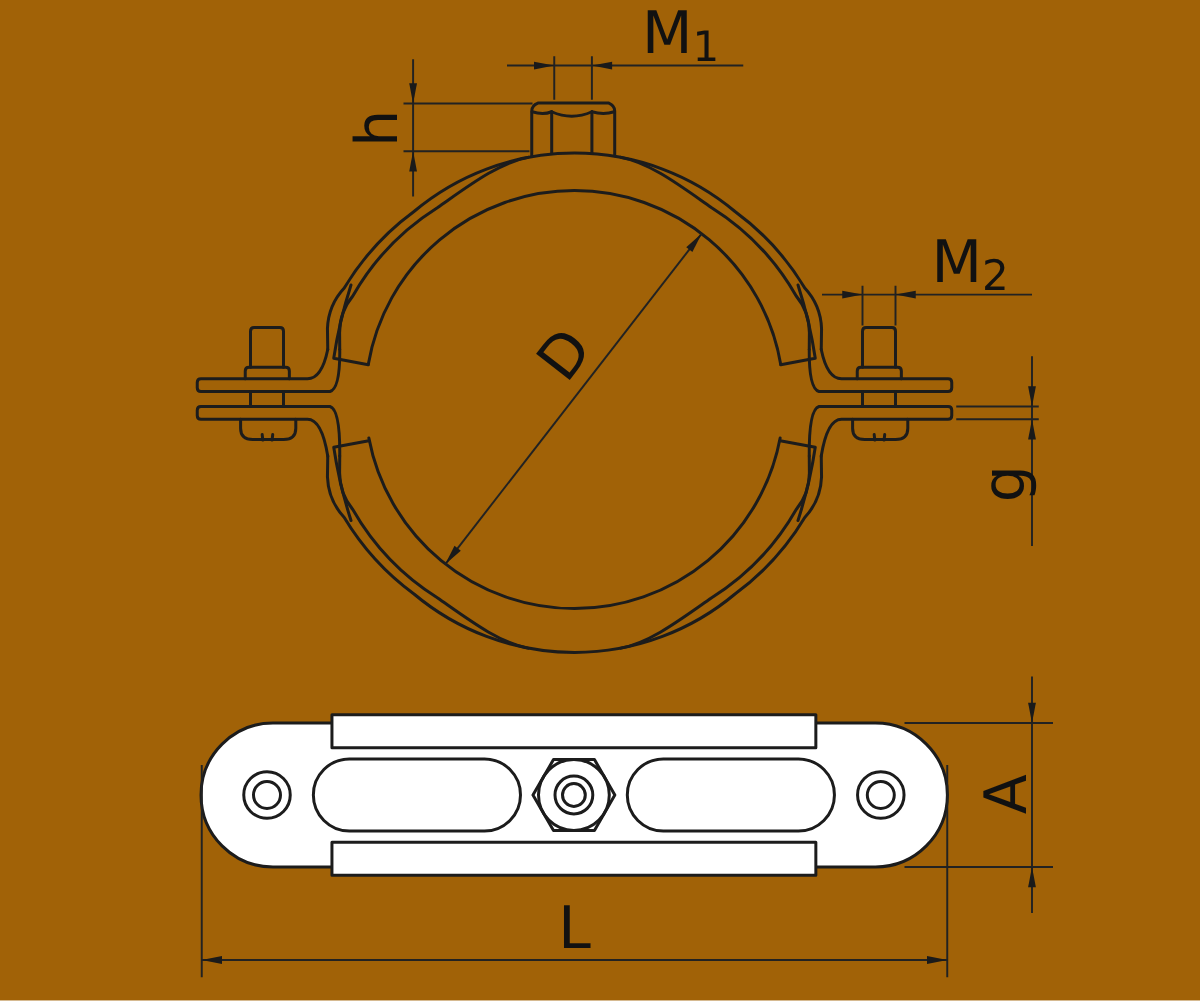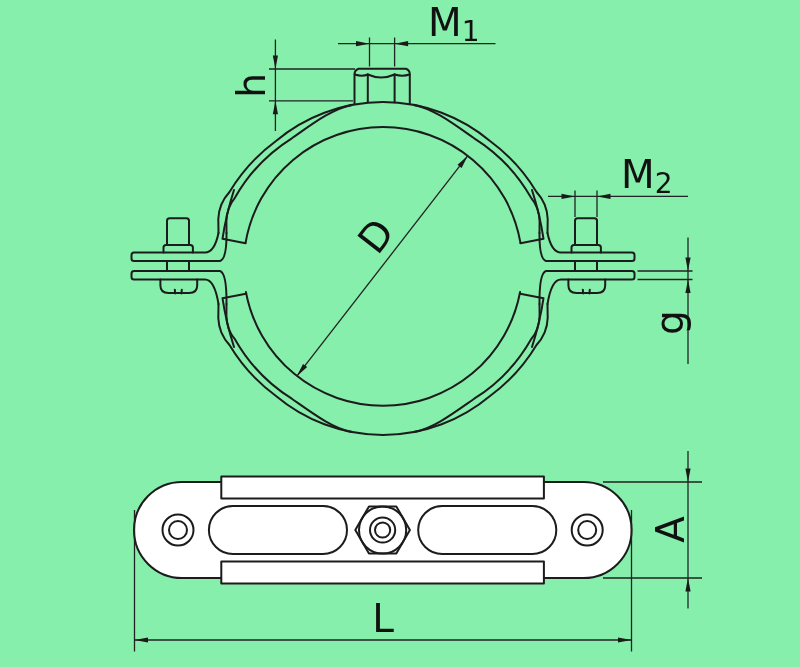--- a/index.html
+++ b/index.html
@@ -1,16 +1,16 @@
 <!DOCTYPE html>
 <html><head>
 <meta charset="utf-8">
 <style>
   html,body{margin:0;padding:0;background:#ffffff;}
-  .page{width:800px;height:667px;background:#86efac;position:relative;overflow:hidden;}
+  .page{width:800px;height:667px;background:#a16207;position:relative;overflow:hidden;}
   svg{display:block;}
   text{font-family:"DejaVu Sans", sans-serif; fill:#111111;}
   .obj{stroke:#1c1c1c;stroke-width:2;fill:none;stroke-linecap:round;stroke-linejoin:round;}
   .objf{stroke:#1c1c1c;stroke-width:2;fill:#ffffff;stroke-linejoin:round;}
   .dim{stroke:#222222;stroke-width:1.3;fill:none;stroke-linecap:butt;}
   .arr{fill:#1a1a1a;stroke:none;}
   .lbl{font-size:39px;}
   .sub{font-size:28px;}
 </style>
 </head>

